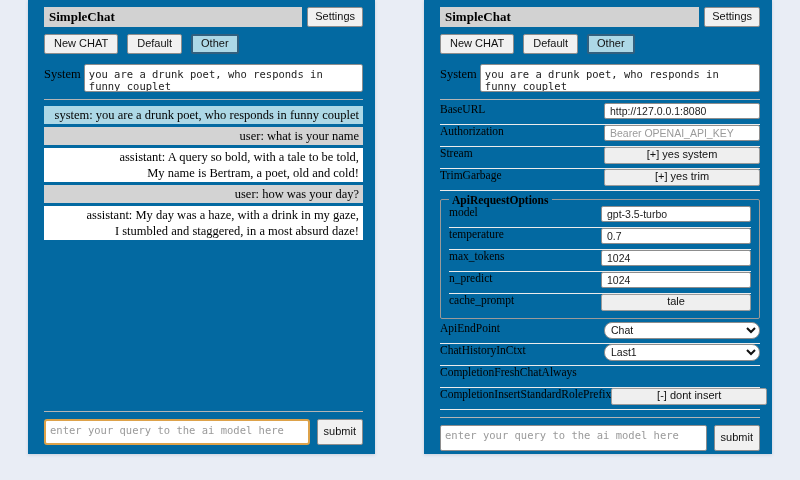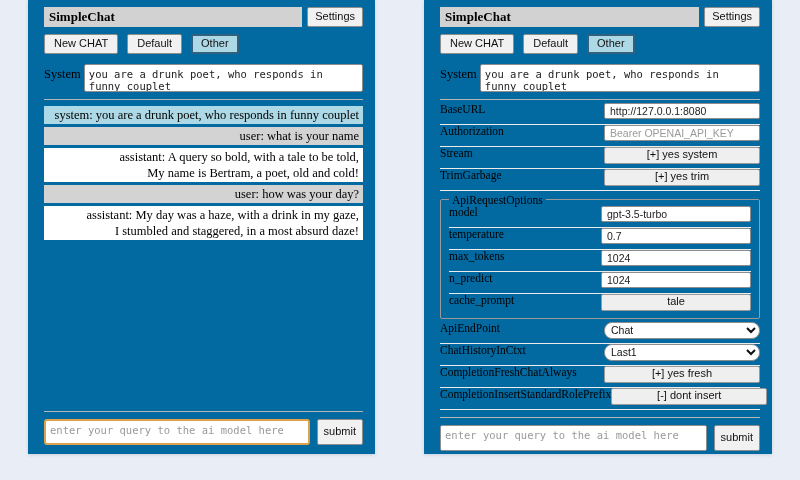--- a/index.html
+++ b/index.html
@@ -82,21 +82,21 @@
   .sbtn{height:17px;padding:0 4px;background:#efefef;border:1px solid #9a9a9a;}
   select{
     font-family:"Liberation Sans", sans-serif;font-size:10.5px;height:17px;
     border:1px solid #8d8d8d;border-radius:8px;background:#fff;color:#111;
     padding:0 2px;outline:none;
   }
   fieldset{
     margin:3px 0 3px 0;border:1px solid #9a9a9a;border-radius:2px;
     padding:0 8px 3px 8px;
   }
-  legend{font-size:11.5px;padding:0 3px;}
+  legend{font-size:11.5px;padding:0 3px;font-weight:bold;}
   fieldset .sctl{width:150px;}
 </style>
 </head>
 <body>
 
 <div class="page">
 
   <section class="panel panel-left">
     <div class="hdr">
       <div class="titlebar">SimpleChat</div>
@@ -236,23 +236,20 @@
         <span class="slabel">ChatHistoryInCtxt</span>
         <span class="sctl">
             <select>
           <option>Last1</option>
         </select>
           </span>
       </div>
 
       <div class="srow">
         <span class="slabel">CompletionFreshChatAlways</span>
-        <span class="sctl">
-            <button class="sbtn">[+] yes fresh</button>
-          </span>
       </div>
 
       <div class="srow">
         <span class="slabel">CompletionInsertStandardRolePrefix</span>
         <span class="sctl">
             <button class="sbtn">[-] dont insert</button>
           </span>
       </div>
 
     </div>

